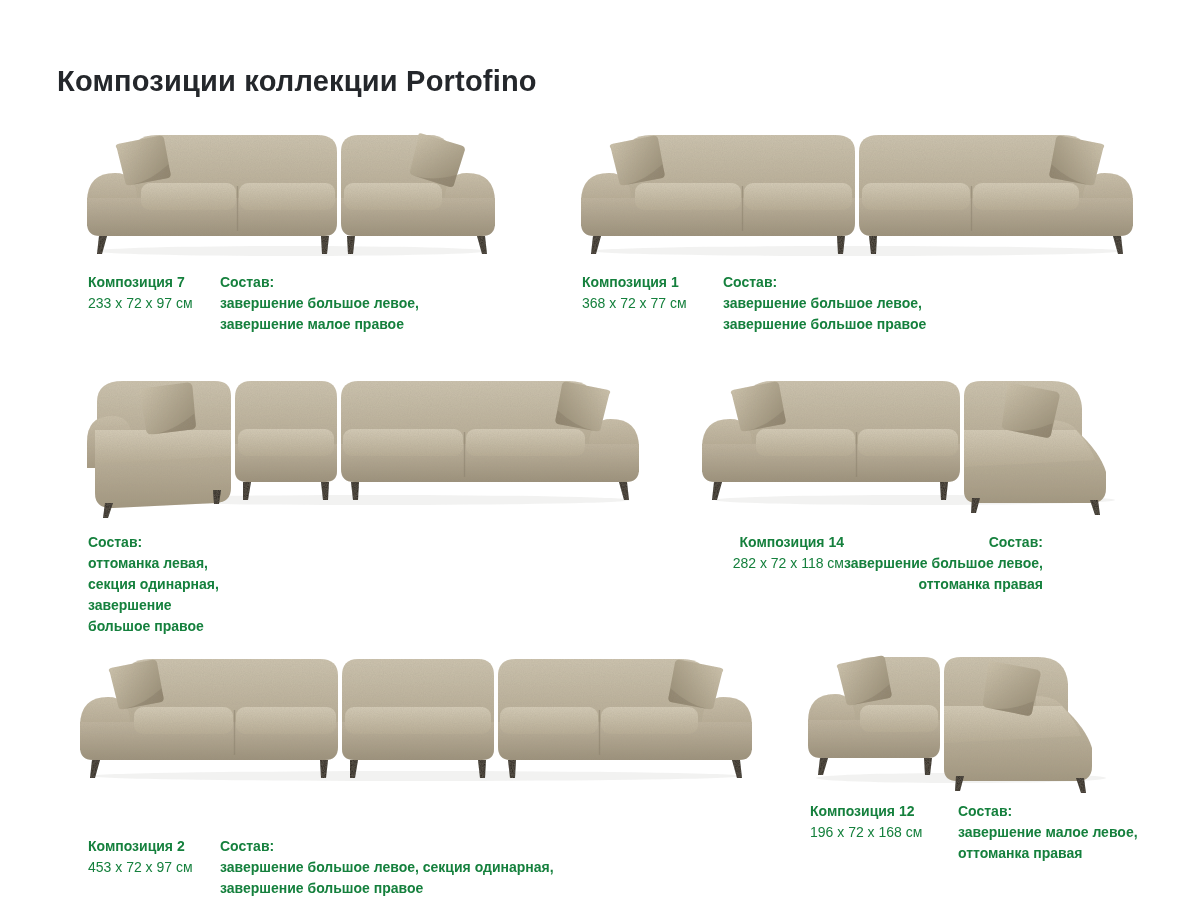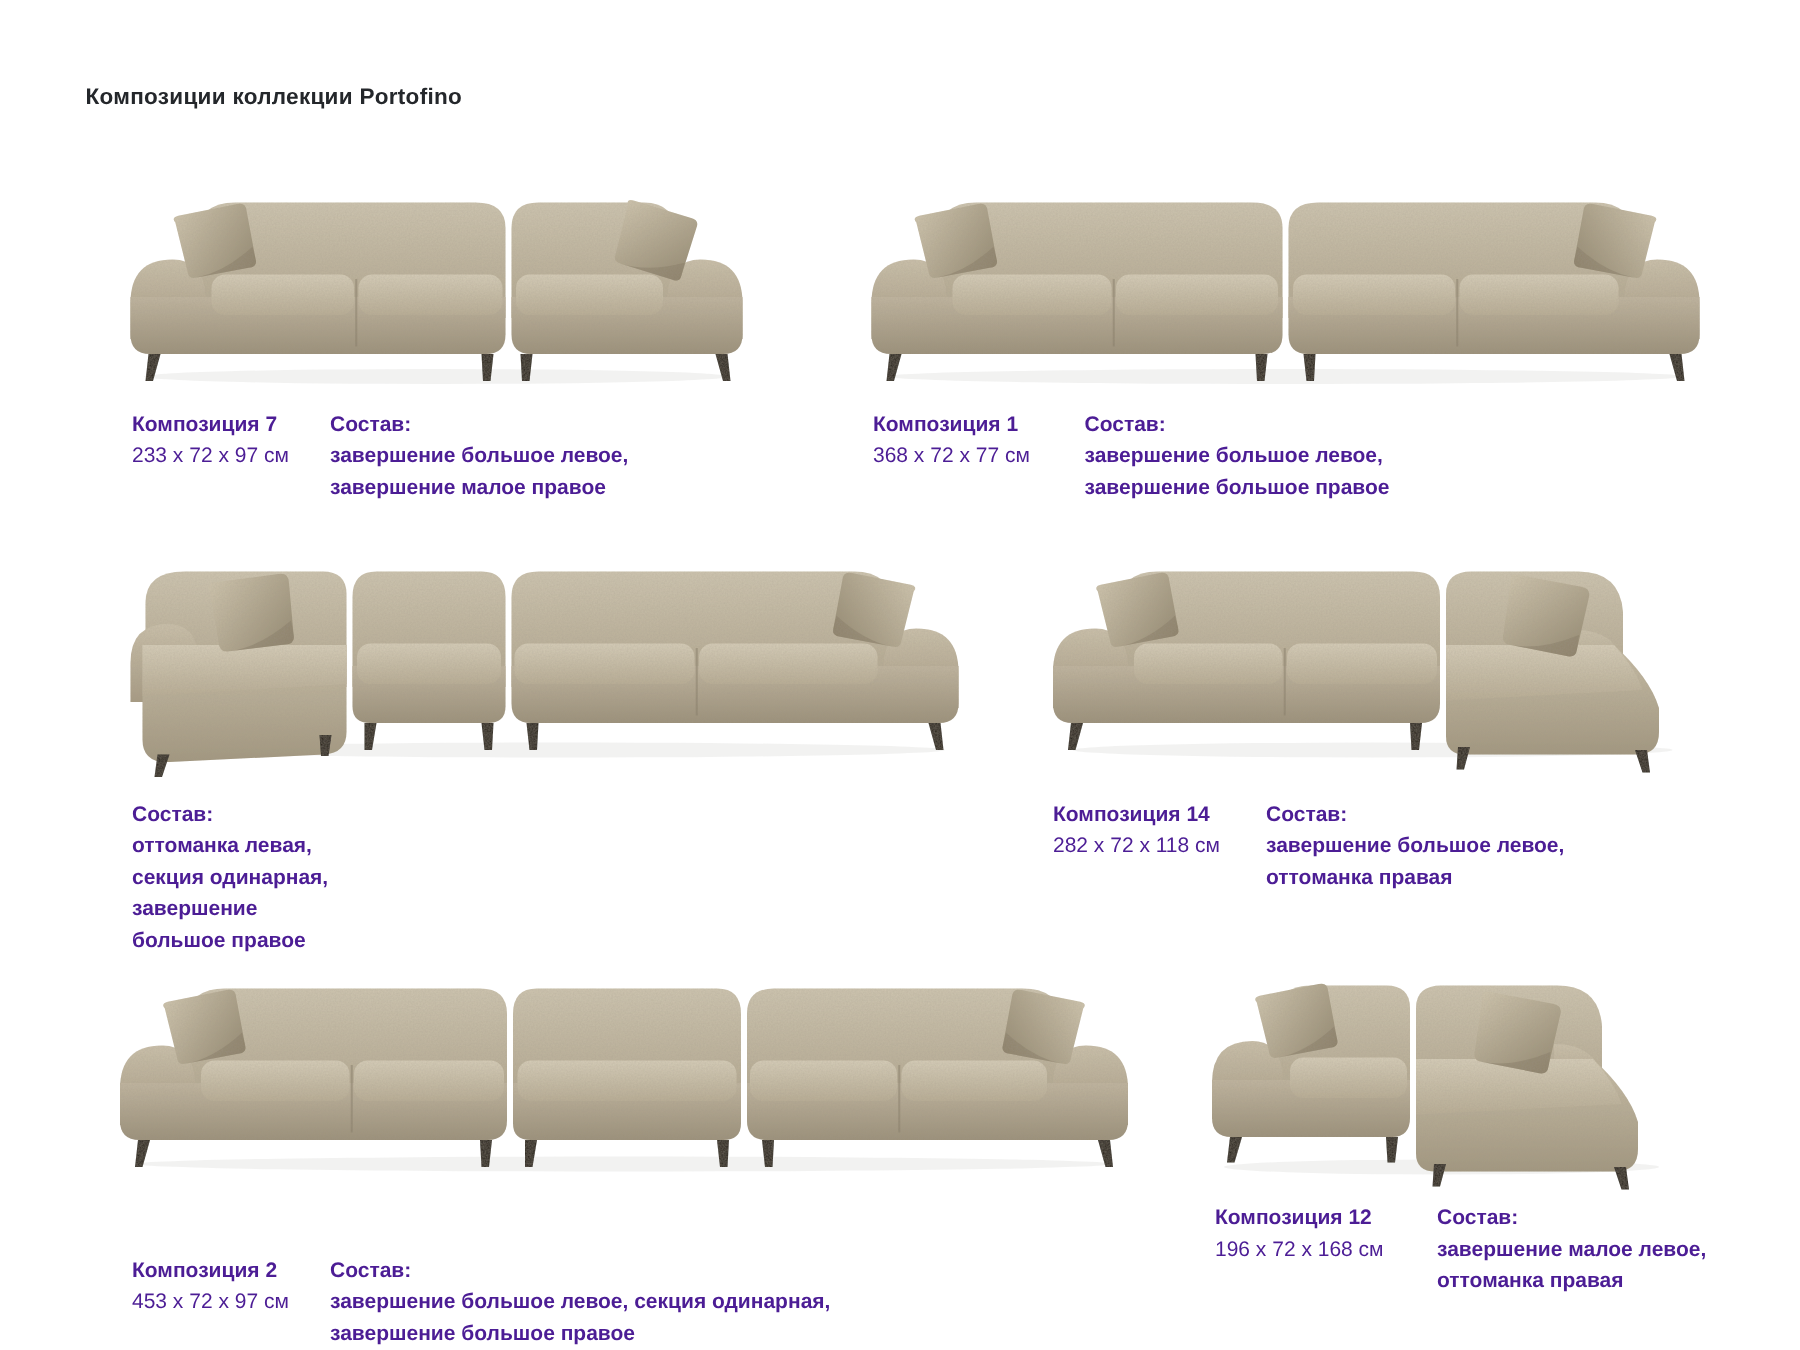--- a/index.html
+++ b/index.html
@@ -1,23 +1,23 @@
 <!DOCTYPE html>
 <html><head>
 <meta charset="utf-8">
 <style>
   html,body{margin:0;padding:0;background:#ffffff;}
   .page{position:relative;width:1200px;height:900px;background:#ffffff;overflow:hidden;
         font-family:"Liberation Sans", sans-serif;color:#26292d;}
-  .page-title{position:absolute;left:57px;top:46px;font-size:15px;font-weight:600;
+  .page-title{position:absolute;left:57px;top:46px;font-size:29px;font-weight:600;
               letter-spacing:.2px;color:#24272b;}
   .sofa-img{position:absolute;}
   .sofa-img svg{display:block;}
   .meta{position:absolute;display:grid;grid-template-columns:var(--c) auto;
-        font-size:14px;line-height:21px;color:#4c1d95;}
+        font-size:14px;line-height:21px;color:#15803d;}
   .mname,.mlabel{font-weight:600;}
   .mdims{font-weight:400;}
   .mtext{font-weight:700;white-space:pre-line;}
   .leg{fill:#211e19;}
   .seam{stroke:#857a65;stroke-width:1.4;opacity:.5;}
   .shadow{fill:#4a4336;opacity:.07;}
 </style>
 </head>
 <body>
 
@@ -300,21 +300,21 @@
   </div>
 
   <div class="meta" style="left:88px;top:532px;--c:132px;">
     <div class="mcol">
       <div class="mlabel">Состав:</div>
       <div class="mtext">оттоманка левая, секция одинарная,
 завершение большое правое</div>
     </div>
   </div>
 
-  <div class="meta" style="left:702px;top:532px;--c:142px;">
+  <div class="meta" style="left:702px;top:532px;text-align:right;--c:142px;">
     <div class="mcol">
       <div class="mname">Композиция 14</div>
       <div class="mdims">282 x 72 x 118 см</div>
     </div>
     <div class="mcol">
       <div class="mlabel">Состав:</div>
       <div class="mtext">завершение большое левое,
 оттоманка правая</div>
     </div>
   </div>

